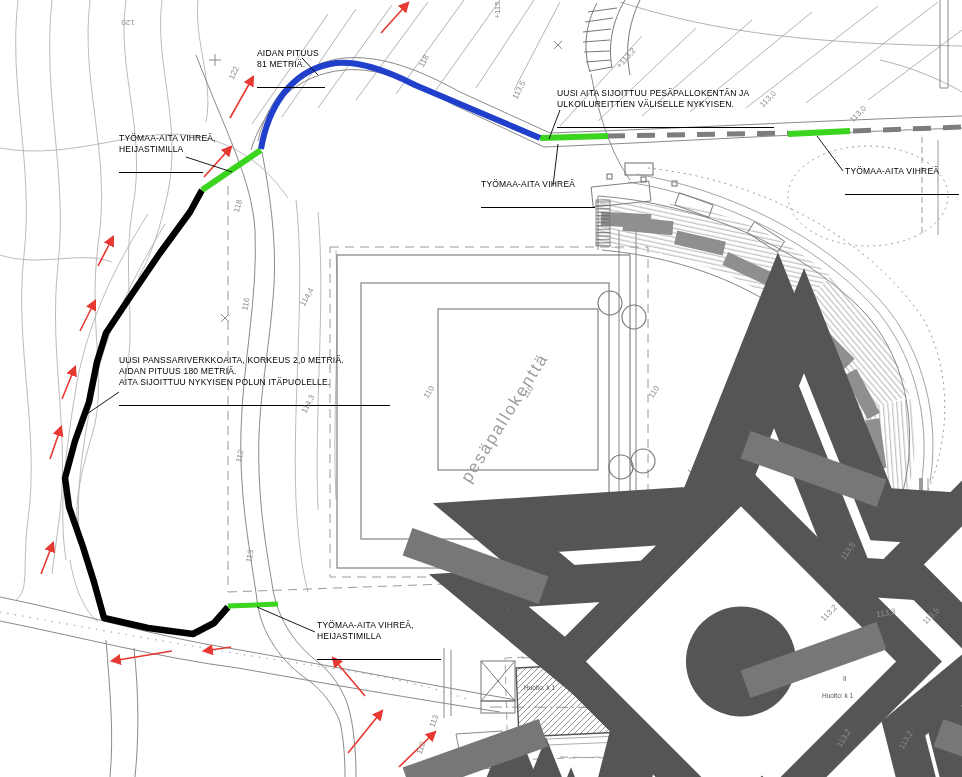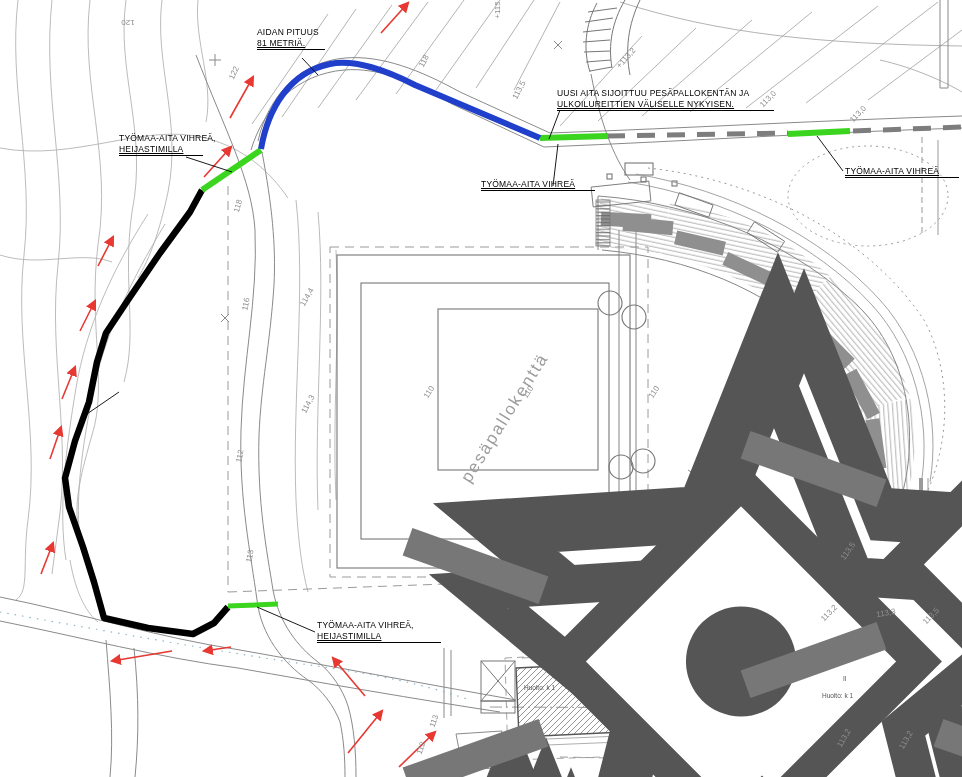--- a/index.html
+++ b/index.html
@@ -2,21 +2,21 @@
 <html><head>
 <meta charset="utf-8">
 <style>
   html,body{margin:0;padding:0;background:#e8e8e8;}
   .sheet{position:relative;width:962px;height:777px;background:#ffffff;overflow:hidden;
          font-family:"Liberation Sans",sans-serif;}
   .sheet svg{position:absolute;left:0;top:0;}
   .labels{position:absolute;left:0;top:0;width:100%;height:100%;pointer-events:none;}
   .ann{position:absolute;font:500 8.5px/1.3 "Liberation Sans",sans-serif;color:#000;
        letter-spacing:.2px;white-space:nowrap;}
-  .ann .u{border-bottom:1px solid #000;padding-bottom:1px;text-decoration:underline;}
+  .ann .u{border-bottom:1px solid #000;padding-bottom:18px;}
   .ext40{padding-right:40px;} .ext20{padding-right:20px;} .ext60{padding-right:60px;}
   .elev{position:absolute;font:400 8px "Liberation Sans",sans-serif;color:#8e8e8e;
         white-space:nowrap;transform:translate(-50%,-50%) rotate(var(--r,0deg));}
   .field-label{position:absolute;left:505px;top:418px;font:400 17px "Liberation Sans",sans-serif;
         color:#9d9d9d;letter-spacing:2px;transform:translate(-50%,-50%) rotate(-58deg);white-space:nowrap;}
   .bldg-label{position:absolute;font:400 6.5px "Liberation Sans",sans-serif;color:#555;white-space:nowrap;}
 </style>
 </head>
 <body>
 
@@ -287,37 +287,42 @@
     <path d="M560,110 L549,139"></path>
     <path d="M553,186 L558,144"></path>
     <path d="M843,171 L817,136"></path>
     <path d="M119,392 L84,416"></path>
     <path d="M315,632 L257,607"></path>
   </g>
 </svg>
 
 <div class="labels">
 
-  <div class="ann" style="left:257px;top:27px">
+  <div class="ann" style="left:257px;top:48px">
     <div>AIDAN PITUUS</div>
     <div><span class="u ext20">81 METRIÄ.</span></div>
   </div>
   <div class="ann" style="left:119px;top:133px">
     <div>TYÖMAA-AITA VIHREÄ,</div>
     <div><span class="u ext20">HEIJASTIMILLA</span></div>
   </div>
   <div class="ann" style="left:557px;top:88px">
     <div>UUSI AITA SIJOITTUU PESÄPALLOKENTÄN JA</div>
     <div><span class="u ext40">ULKOILUREITTIEN VÄLISELLE NYKYISEN.</span></div>
   </div>
   <div class="ann" style="left:481px;top:179px">
     <span class="u ext20">TYÖMAA-AITA VIHREÄ</span>
   </div>
   <div class="ann" style="left:845px;top:166px">
     <span class="u ext20">TYÖMAA-AITA VIHREÄ</span>
+  </div>
+  <div class="ann" style="left:119px;top:355px">
+    <div>UUSI PANSSARIVERKKOAITA, KORKEUS 2,0 METRIÄ.</div>
+    <div>AIDAN PITUUS 180 METRIÄ.</div>
+    <div><span class="u ext60">AITA SIJOITTUU NYKYISEN POLUN ITÄPUOLELLE.</span></div>
   </div>
   <div class="ann" style="left:317px;top:620px">
     <div>TYÖMAA-AITA VIHREÄ,</div>
     <div><span class="u ext60">HEIJASTIMILLA</span></div>
   </div>
 
   <div class="field-label">pesäpallokenttä</div>
 
   <div class="bldg-label" style="left:524px;top:684px">Huolto: k 1</div>
   <div class="bldg-label" style="left:822px;top:692px">Huolto: k 1</div>

